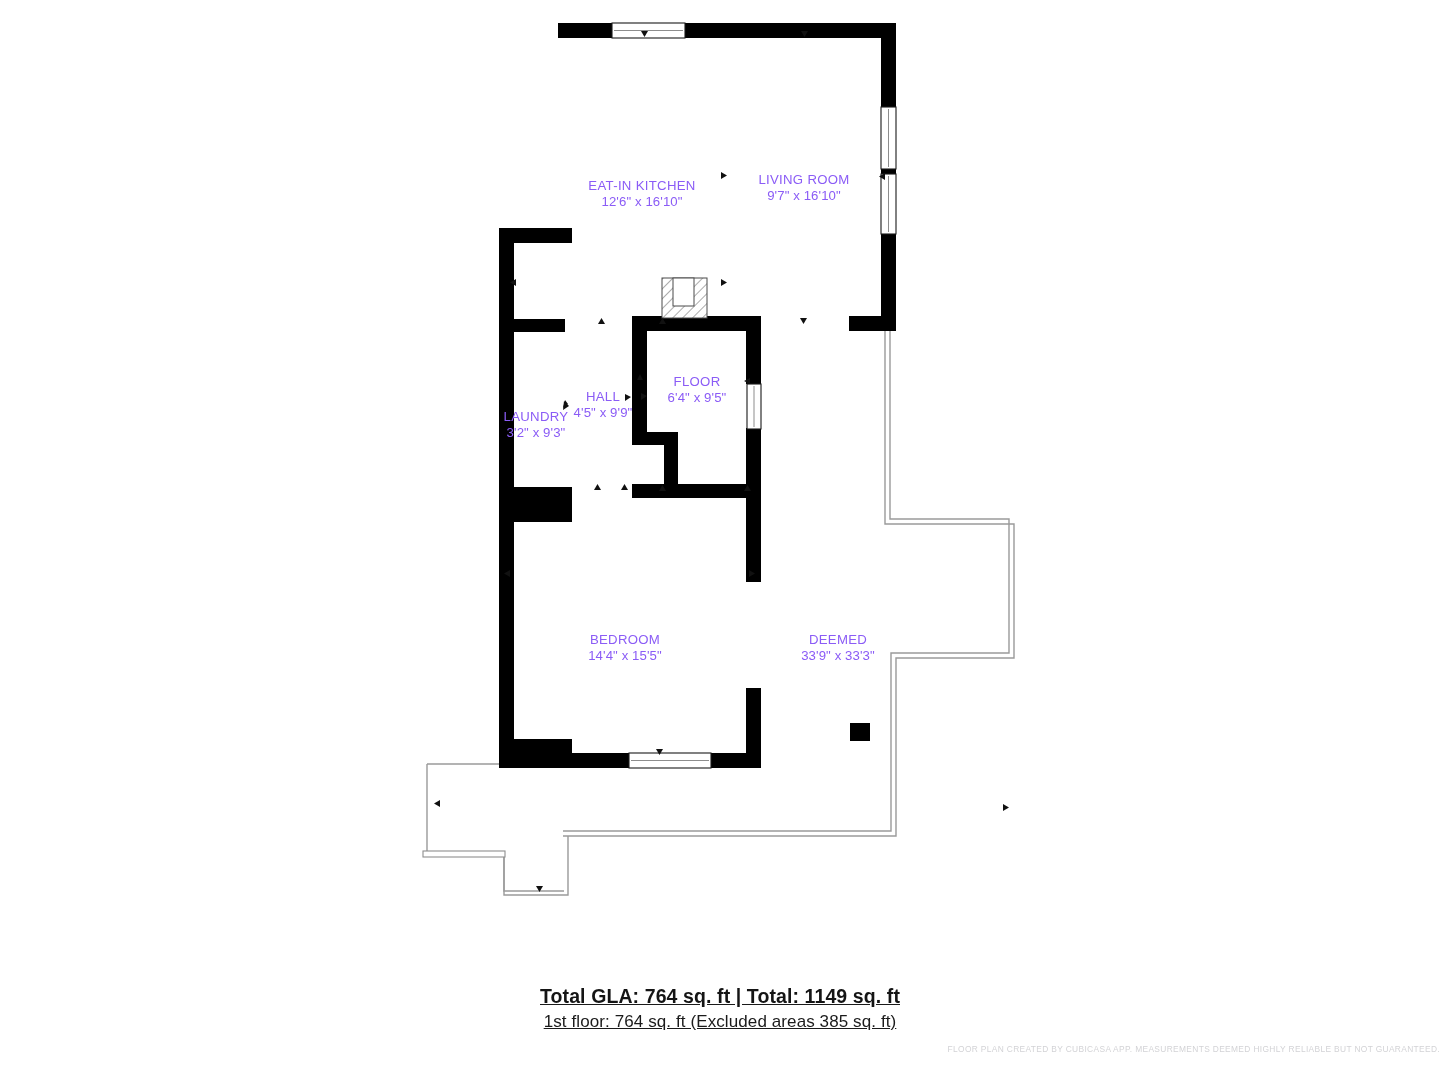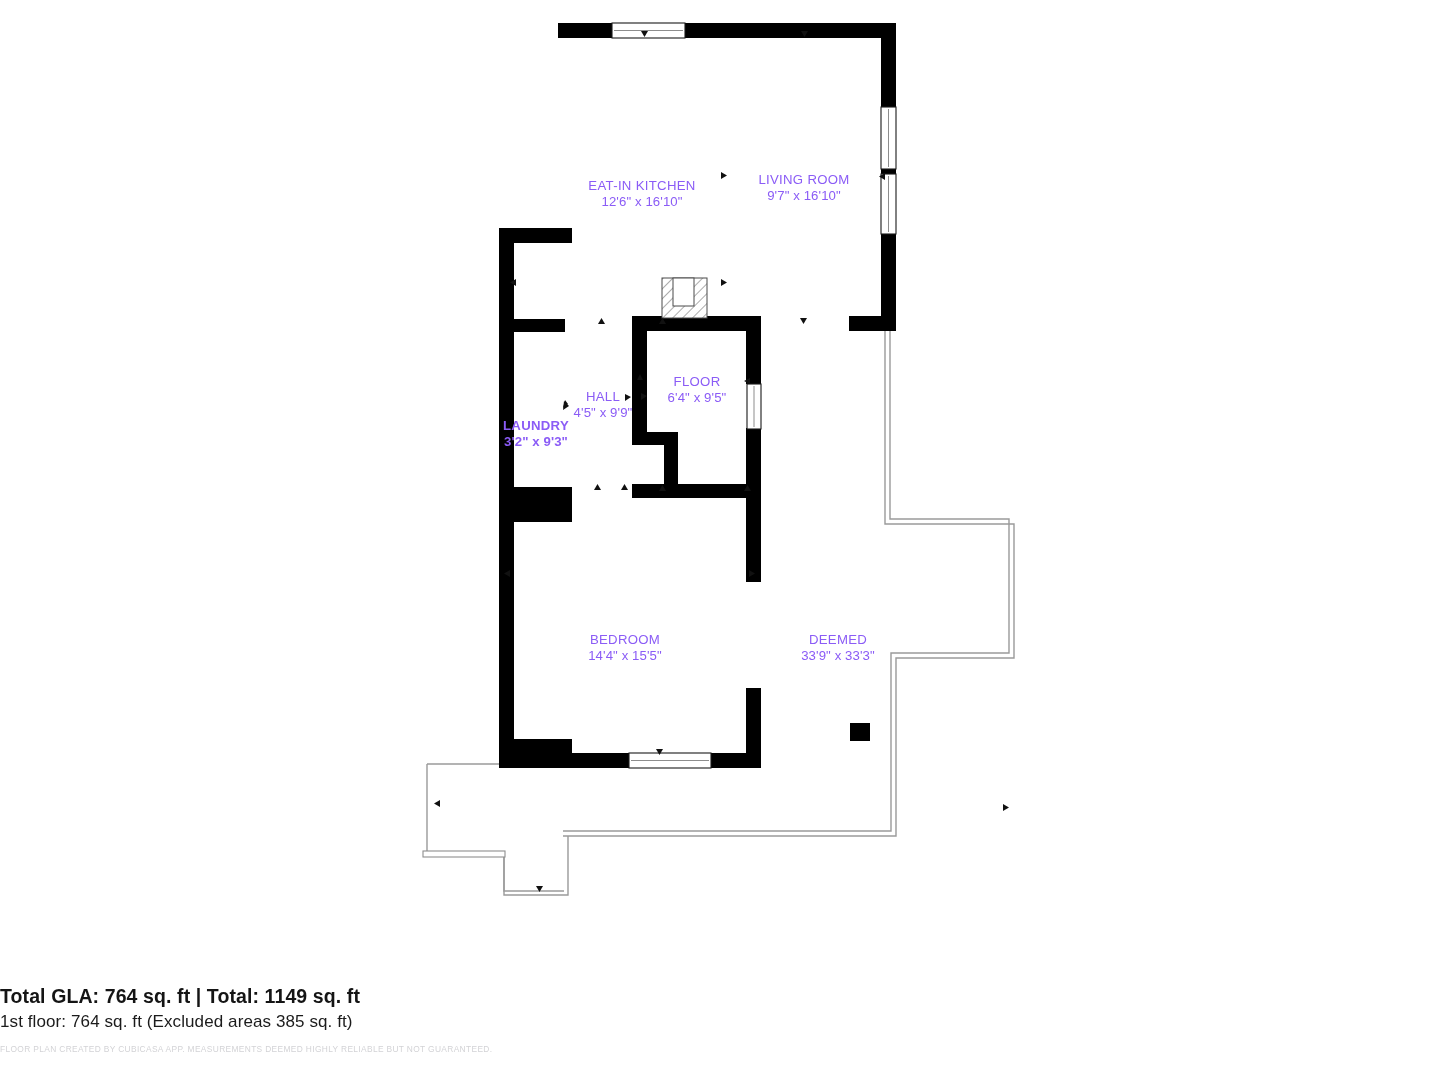--- a/index.html
+++ b/index.html
@@ -46,20 +46,22 @@
   .room-label .rl-dim {
     display: block;
     font-size: 13.2px;
     letter-spacing: 0.1px;
   }
   #summary {
     position: absolute;
     left: 0;
     top: 985px;
     width: 1440px;
+    text-align: center;
+    text-decoration: underline;
   }
   #summary .sum-main {
     display: block;
     font-size: 19.5px;
     font-weight: bold;
     color: #141414;
     letter-spacing: 0.1px;
   }
   #summary .sum-sub {
     display: block;
@@ -67,21 +69,21 @@
     font-weight: normal;
     color: #1b1b1b;
     margin-top: 4px;
     letter-spacing: 0.1px;
   }
   #disclaimer {
     position: absolute;
     left: 0;
     top: 1044px;
     width: 1440px;
-    text-align: left;
+    text-align: right;
     font-size: 8.4px;
     letter-spacing: 0.35px;
     color: #d3d3d6;
   }
 </style>
 </head>
 <body>
 
 <div id="plan-root">
 
@@ -248,21 +250,21 @@
   <div class="room-label" style="left:528px; top:389px; width:150px;">
     <span class="rl-name">HALL</span>
     <span class="rl-dim">4'5" x 9'9"</span>
   </div>
 
   <div class="room-label" style="left:622px; top:374px; width:150px;">
     <span class="rl-name">FLOOR</span>
     <span class="rl-dim">6'4" x 9'5"</span>
   </div>
 
-  <div class="room-label" style="left:461px; top:418px; width:150px;font-weight:bold;">
+  <div class="room-label" style="left:461px; top:409px; width:150px;">
     <span class="rl-name">LAUNDRY</span>
     <span class="rl-dim">3'2" x 9'3"</span>
   </div>
 
   <div class="room-label" style="left:525px; top:632px; width:200px;text-align:center;">
     <span class="rl-name">BEDROOM</span>
     <span class="rl-dim">14'4" x 15'5"</span>
   </div>
 
   <div class="room-label" style="left:738px; top:632px; width:200px;">

